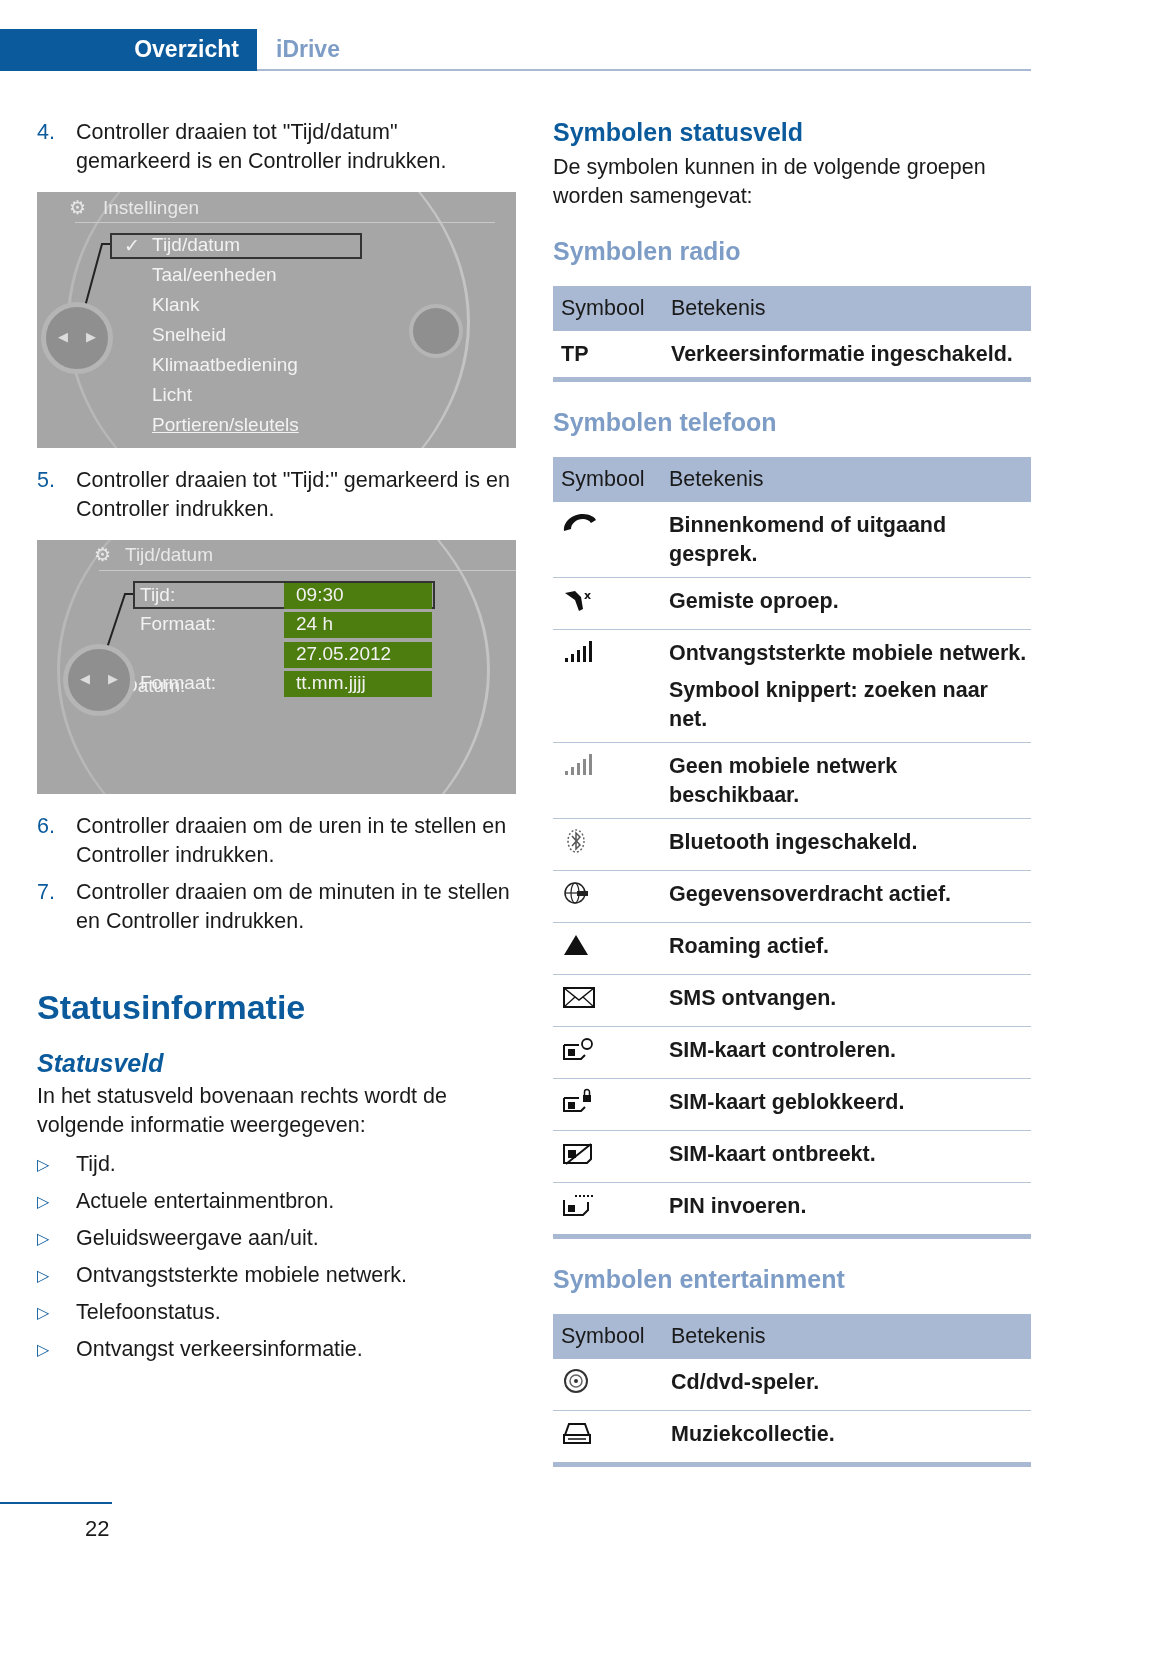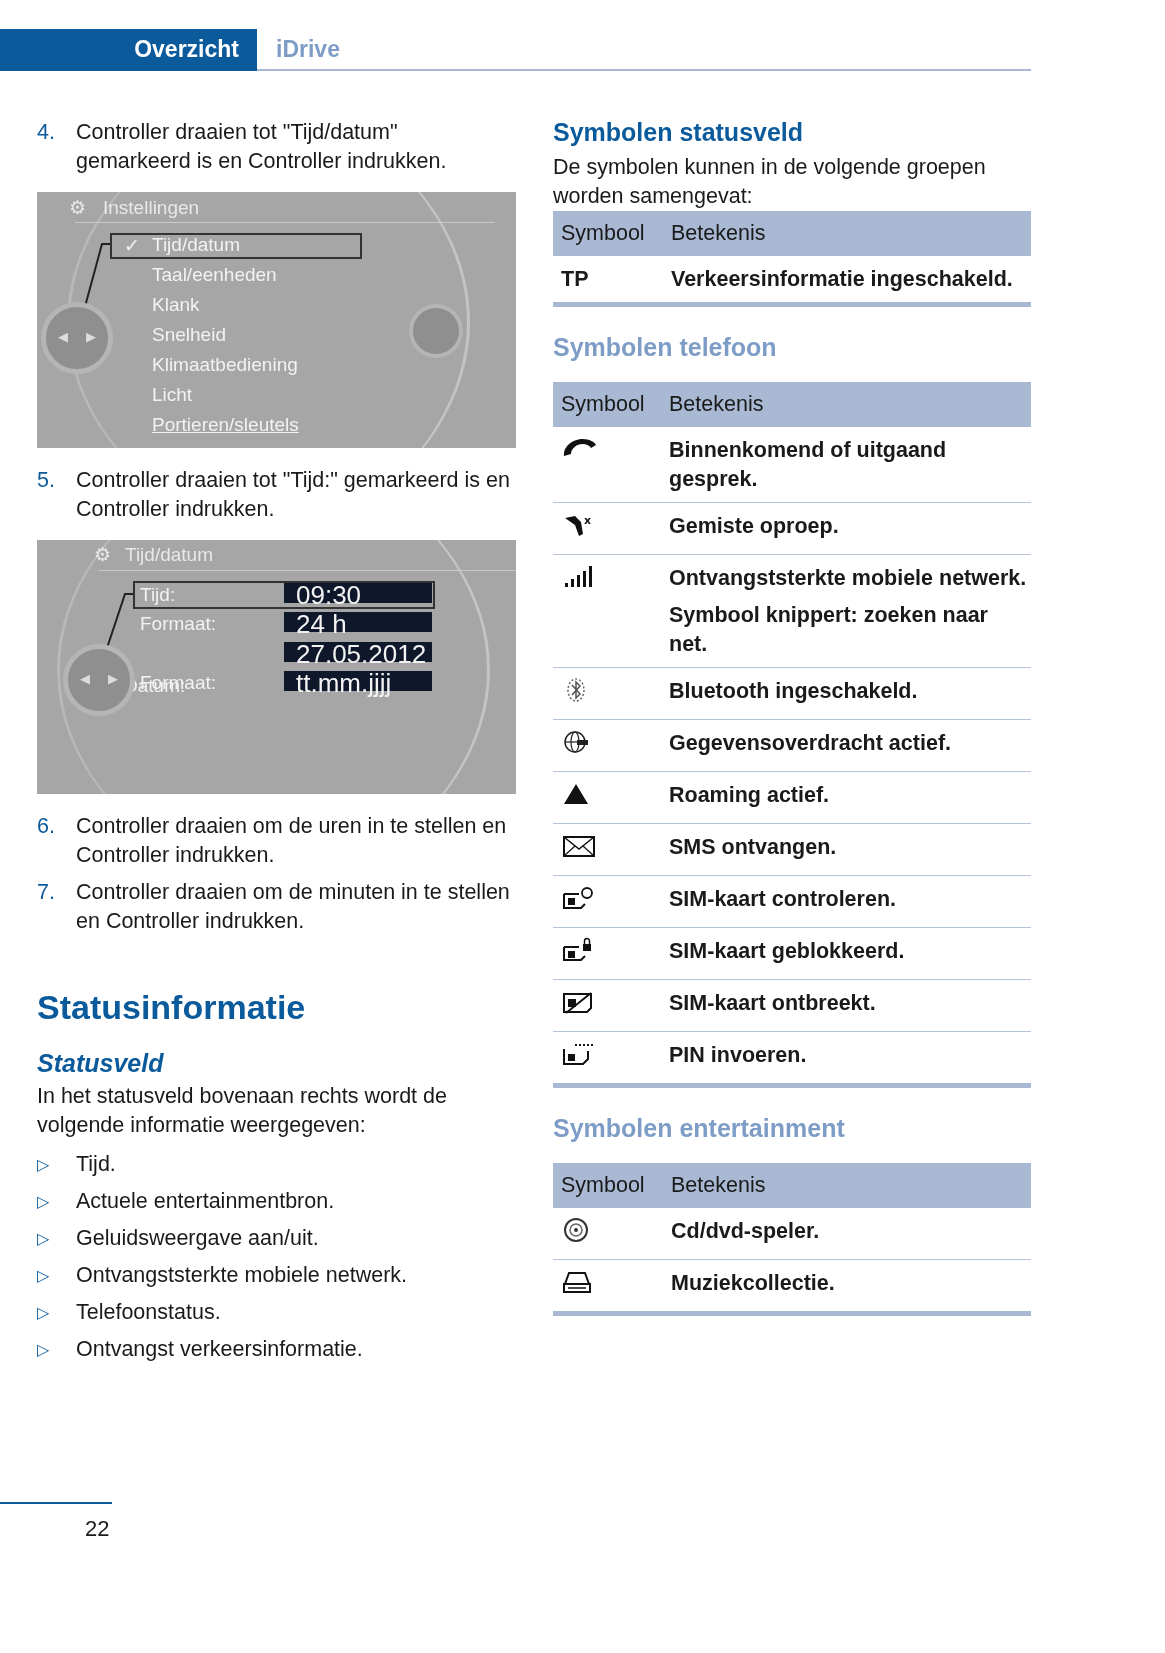--- a/index.html
+++ b/index.html
@@ -17,21 +17,21 @@
   .step .num { position:absolute; left:0; top:0; color:#0a5a9c; }
 
   .screen { position:relative; background:#a6a6a6; overflow:hidden; margin-bottom:18px; }
   .screen .arc1 { position:absolute; border:3px solid #bdbdbd; border-radius:50%; }
   .screen .title { position:absolute; color:#e8e8e8; font-size:19px; }
   .screen .title-line { position:absolute; height:1px; background:#c9c9c9; }
   .screen .item { position:absolute; color:#f2f2f2; font-size:19px; }
   .screen .sel { position:absolute; border:2px solid #333; }
   .knob { position:absolute; width:62px; height:62px; border-radius:50%; background:#8f8f8f; border:5px solid #b5b5b5; }
   .knob .l, .knob .r { position:absolute; top:22px; color:#dcdcdc; font-size:13px; }
-  .fieldval { position:absolute; background:#0f172a; color:#f2f2f2; font-size:26px; padding-left:12px; height:20px; line-height:24px; }
+  .fieldval { position:absolute; background:#4d7c0f; color:#f2f2f2; font-size:19px; padding-left:12px; height:26px; line-height:24px; }
 
   h1.big { color:#0a5a9c; font-size:34px; font-weight:bold; margin:0; }
   h2.sub { color:#0a5a9c; font-size:25px; font-weight:bold; margin:0; }
   h2.rsub { color:#0a5a9c; font-size:25px; font-weight:bold; margin:0; }
   h3.grp { color:#7e9dc6; font-size:25px; font-weight:bold; margin:0; }
   p.body { font-size:21.5px; line-height:29px; margin:0; }
   ul.bul { list-style:none; margin:0; padding:0; }
   ul.bul li { position:relative; padding-left:39px; font-size:21.5px; line-height:37px; }
   ul.bul li .tri { position:absolute; left:0; top:0; color:#0a5a9c; font-size:16px; }
 
@@ -136,20 +136,21 @@
     <li><span class="tri">▷</span><span>Ontvangststerkte mobiele netwerk.</span></li>
     <li><span class="tri">▷</span><span>Telefoonstatus.</span></li>
     <li><span class="tri">▷</span><span>Ontvangst verkeersinformatie.</span></li>
   </ul>
 </div>
 
 <div class="col-right">
   <h2 class="rsub">Symbolen statusveld</h2>
   <p class="body" style="margin-top:6px;">De symbolen kunnen in de volgende groepen worden samengevat:</p>
 
+  <h3 class="grp" style="margin-top:26px;margin-bottom:20px;">Symbolen radio</h3>
   <table class="sym">
     <tbody>
         <tr>
       <th style="width:102px;">Symbool</th>
       <th>Betekenis</th>
     </tr>
     <tr>
       <td class="icon">TP</td>
       <td>Verkeersinformatie ingeschakeld.</td>
     </tr>
@@ -184,20 +185,30 @@
               <rect x="22" y="7" width="3" height="16" fill="#111"></rect>
               <rect x="28" y="2" width="3" height="21" fill="#111"></rect>
             </svg></td>
       <td>
             <p>Ontvangststerkte mobiele netwerk.</p>
             <p>Symbool knippert: zoeken naar net.</p>
           </td>
     </tr>
     <tr>
       <td class="icon"><svg width="38" height="26">
+              <rect x="4" y="19" width="3" height="4" fill="#8a8a8a"></rect>
+              <rect x="10" y="15" width="3" height="8" fill="#8a8a8a"></rect>
+              <rect x="16" y="11" width="3" height="12" fill="#8a8a8a"></rect>
+              <rect x="22" y="7" width="3" height="16" fill="#8a8a8a"></rect>
+              <rect x="28" y="2" width="3" height="21" fill="#8a8a8a"></rect>
+            </svg></td>
+      <td>Geen mobiele netwerk beschikbaar.</td>
+    </tr>
+    <tr>
+      <td class="icon"><svg width="38" height="26">
               <ellipse cx="15" cy="13" rx="8" ry="11" fill="none" stroke="#666" stroke-width="1.5" stroke-dasharray="2 2"></ellipse>
               <path d="M11 8 L19 17 L15 21 L15 5 L19 9 L11 18" fill="none" stroke="#555" stroke-width="1.5"></path>
             </svg></td>
       <td>Bluetooth ingeschakeld.</td>
     </tr>
     <tr>
       <td class="icon"><svg width="38" height="26">
               <circle cx="14" cy="13" r="10" fill="none" stroke="#222" stroke-width="1.5"></circle>
               <ellipse cx="14" cy="13" rx="4" ry="10" fill="none" stroke="#222" stroke-width="1.2"></ellipse>
               <line x1="4" y1="13" x2="24" y2="13" stroke="#222" stroke-width="1.2"></line>

